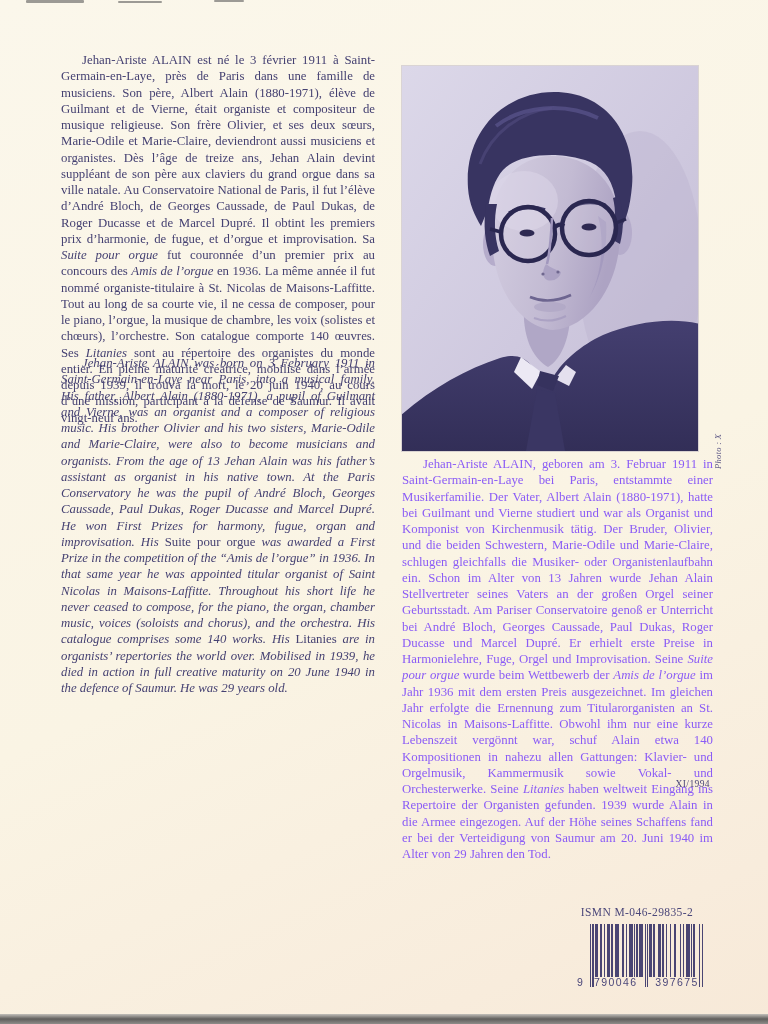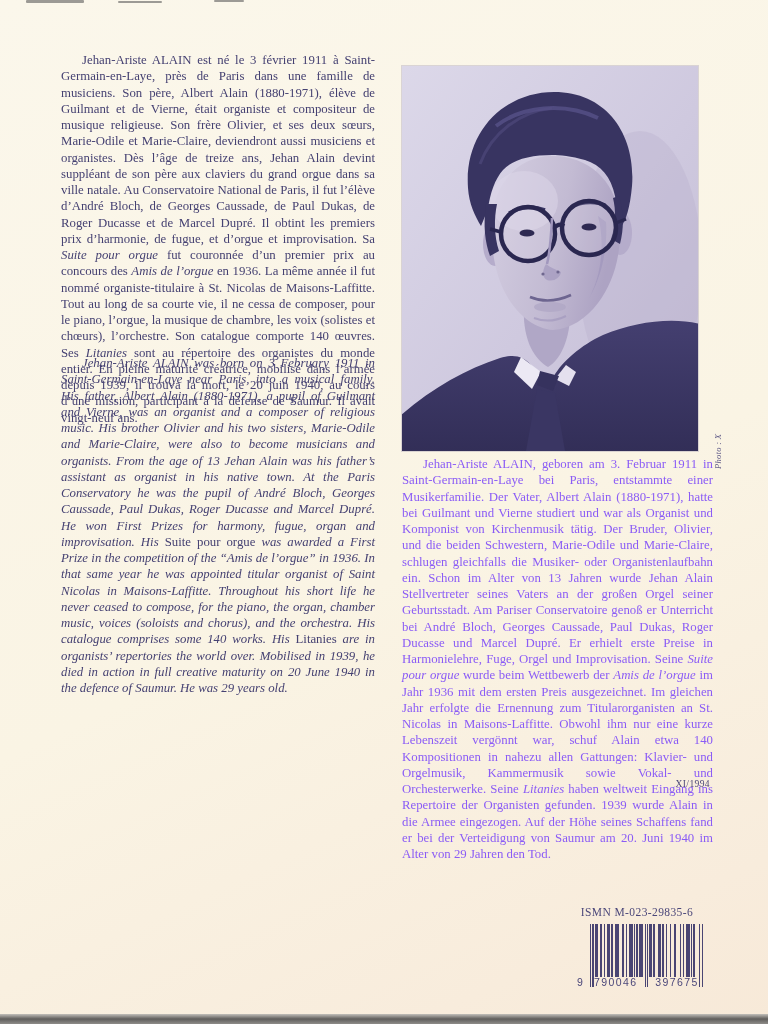--- a/index.html
+++ b/index.html
@@ -137,21 +137,21 @@
     </svg>
   </figure>
   <div class="photo-caption">Photo : X</div>
 
   <div class="block-german">
     <p class="para" lang="de"><span>Jehan-Ariste ALAIN, geboren am 3. Februar 1911 in Saint-Germain-en-Laye bei Paris, entstammte einer Musikerfamilie. Der Vater, Albert Alain (1880-1971), hatte bei Guilmant und Vierne studiert und war als Organist und Komponist von Kirchenmusik tätig. Der Bruder, Olivier, und die beiden Schwestern, Marie-Odile und Marie-Claire, schlugen gleichfalls die Musiker- oder Organistenlaufbahn ein. Schon im Alter von 13 Jahren wurde Jehan Alain Stellvertreter seines Vaters an der großen Orgel seiner Geburtsstadt. Am Pariser Conservatoire genoß er Unterricht bei André Bloch, Georges Caussade, Paul Dukas, Roger Ducasse und Marcel Dupré. Er erhielt erste Preise in Harmonielehre, Fuge, Orgel und Improvisation. Seine </span><span class="it">Suite pour orgue</span><span> wurde beim Wettbewerb der </span><span class="it">Amis de l’orgue</span><span> im Jahr 1936 mit dem ersten Preis ausgezeichnet. Im gleichen Jahr erfolgte die Ernennung zum Titularorganisten an St. Nicolas in Maisons-Laffitte. Obwohl ihm nur eine kurze Lebenszeit vergönnt war, schuf Alain etwa 140 Kompositionen in nahezu allen Gattungen: Klavier- und Orgelmusik, Kammermusik sowie Vokal- und Orchesterwerke. Seine </span><span class="it">Litanies</span><span> haben weltweit Eingang ins Repertoire der Organisten gefunden. 1939 wurde Alain in die Armee eingezogen. Auf der Höhe seines Schaffens fand er bei der Verteidigung von Saumur am 20. Juni 1940 im Alter von 29 Jahren den Tod.</span></p>
   </div>
 
   <div class="print-code">XI/1994</div>
 
-  <div class="ismn">ISMN M-023-29835-6</div>
+  <div class="ismn">ISMN M-046-29835-2</div>
   <div class="barcode">
     <div id="barcode-bars">
         <div class="bc-m on guard"></div>
         <div class="bc-m guard"></div>
         <div class="bc-m on guard"></div>
         <div class="bc-m"></div>
         <div class="bc-m on"></div>
         <div class="bc-m on"></div>
         <div class="bc-m on"></div>
         <div class="bc-m"></div>

